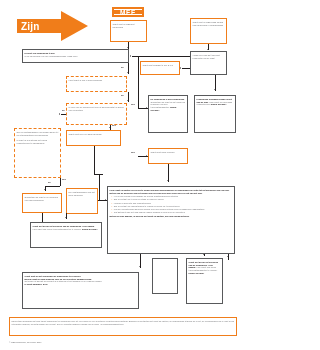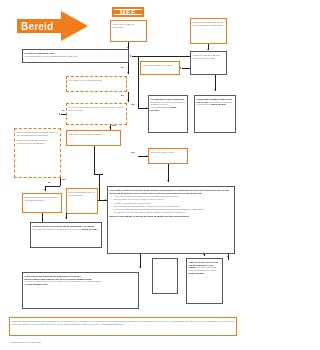--- a/index.html
+++ b/index.html
@@ -86,21 +86,21 @@
   #copyright{position:absolute;left:9px;top:341px;font-size:2.1px;color:#6d6e71;}
 </style>
 </head>
 <body>
 
 <div id="stage">
 
   <div id="start-arrow">
     <div class="shaft"></div>
     <div class="head"></div>
-    <div class="slabel">Bereid</div>
+    <div class="slabel">Zijn</div>
   </div>
 
   <div id="mee-logo">
     <div class="bar t"></div>
     <div class="mtxt">MEE</div>
     <div class="bar b"></div>
   </div>
 
   <div class="box b-orange" style="left:110px;top:20px;width:37px;height:22px;">
     <span class="txt">Cliënt komt bij MEE met kinderwens</span>

